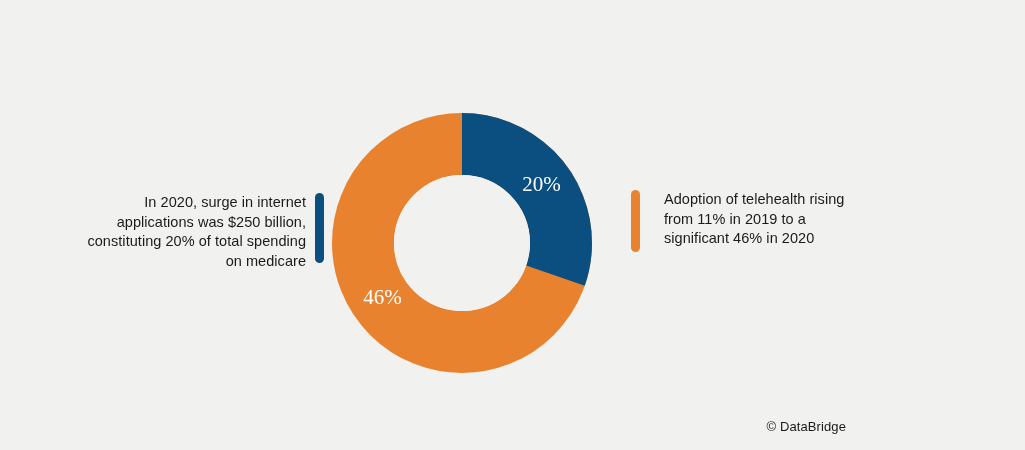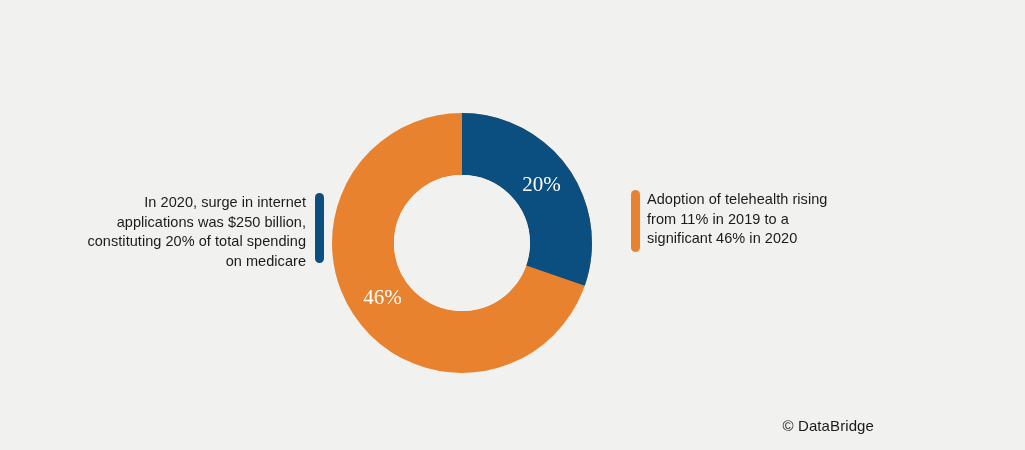--- a/index.html
+++ b/index.html
@@ -79,34 +79,34 @@
 
   
   .callout-right {
     left: 631px;
     top: 190px;
     width: 300px;
     justify-content: flex-start;
   }
   .callout-right .callout-text {
     text-align: left;
-    margin-left: 7px;
+    margin-left: 24px;
   }
   .callout-right .marker {
     width: 9px;
     height: 62px;
     background: #e9822f;
   }
 
   
   .footer-credit {
     position: absolute;
-    right: 2px;
+    right: 30px;
     bottom: 16px;
-    font-size: 15px;
+    font-size: 13px;
     color: #1b1b1b;
     letter-spacing: 0.1px;
   }
 </style>
 </head>
 <body>
 
 <div id="canvas">
 
   <div class="donut-wrap">

